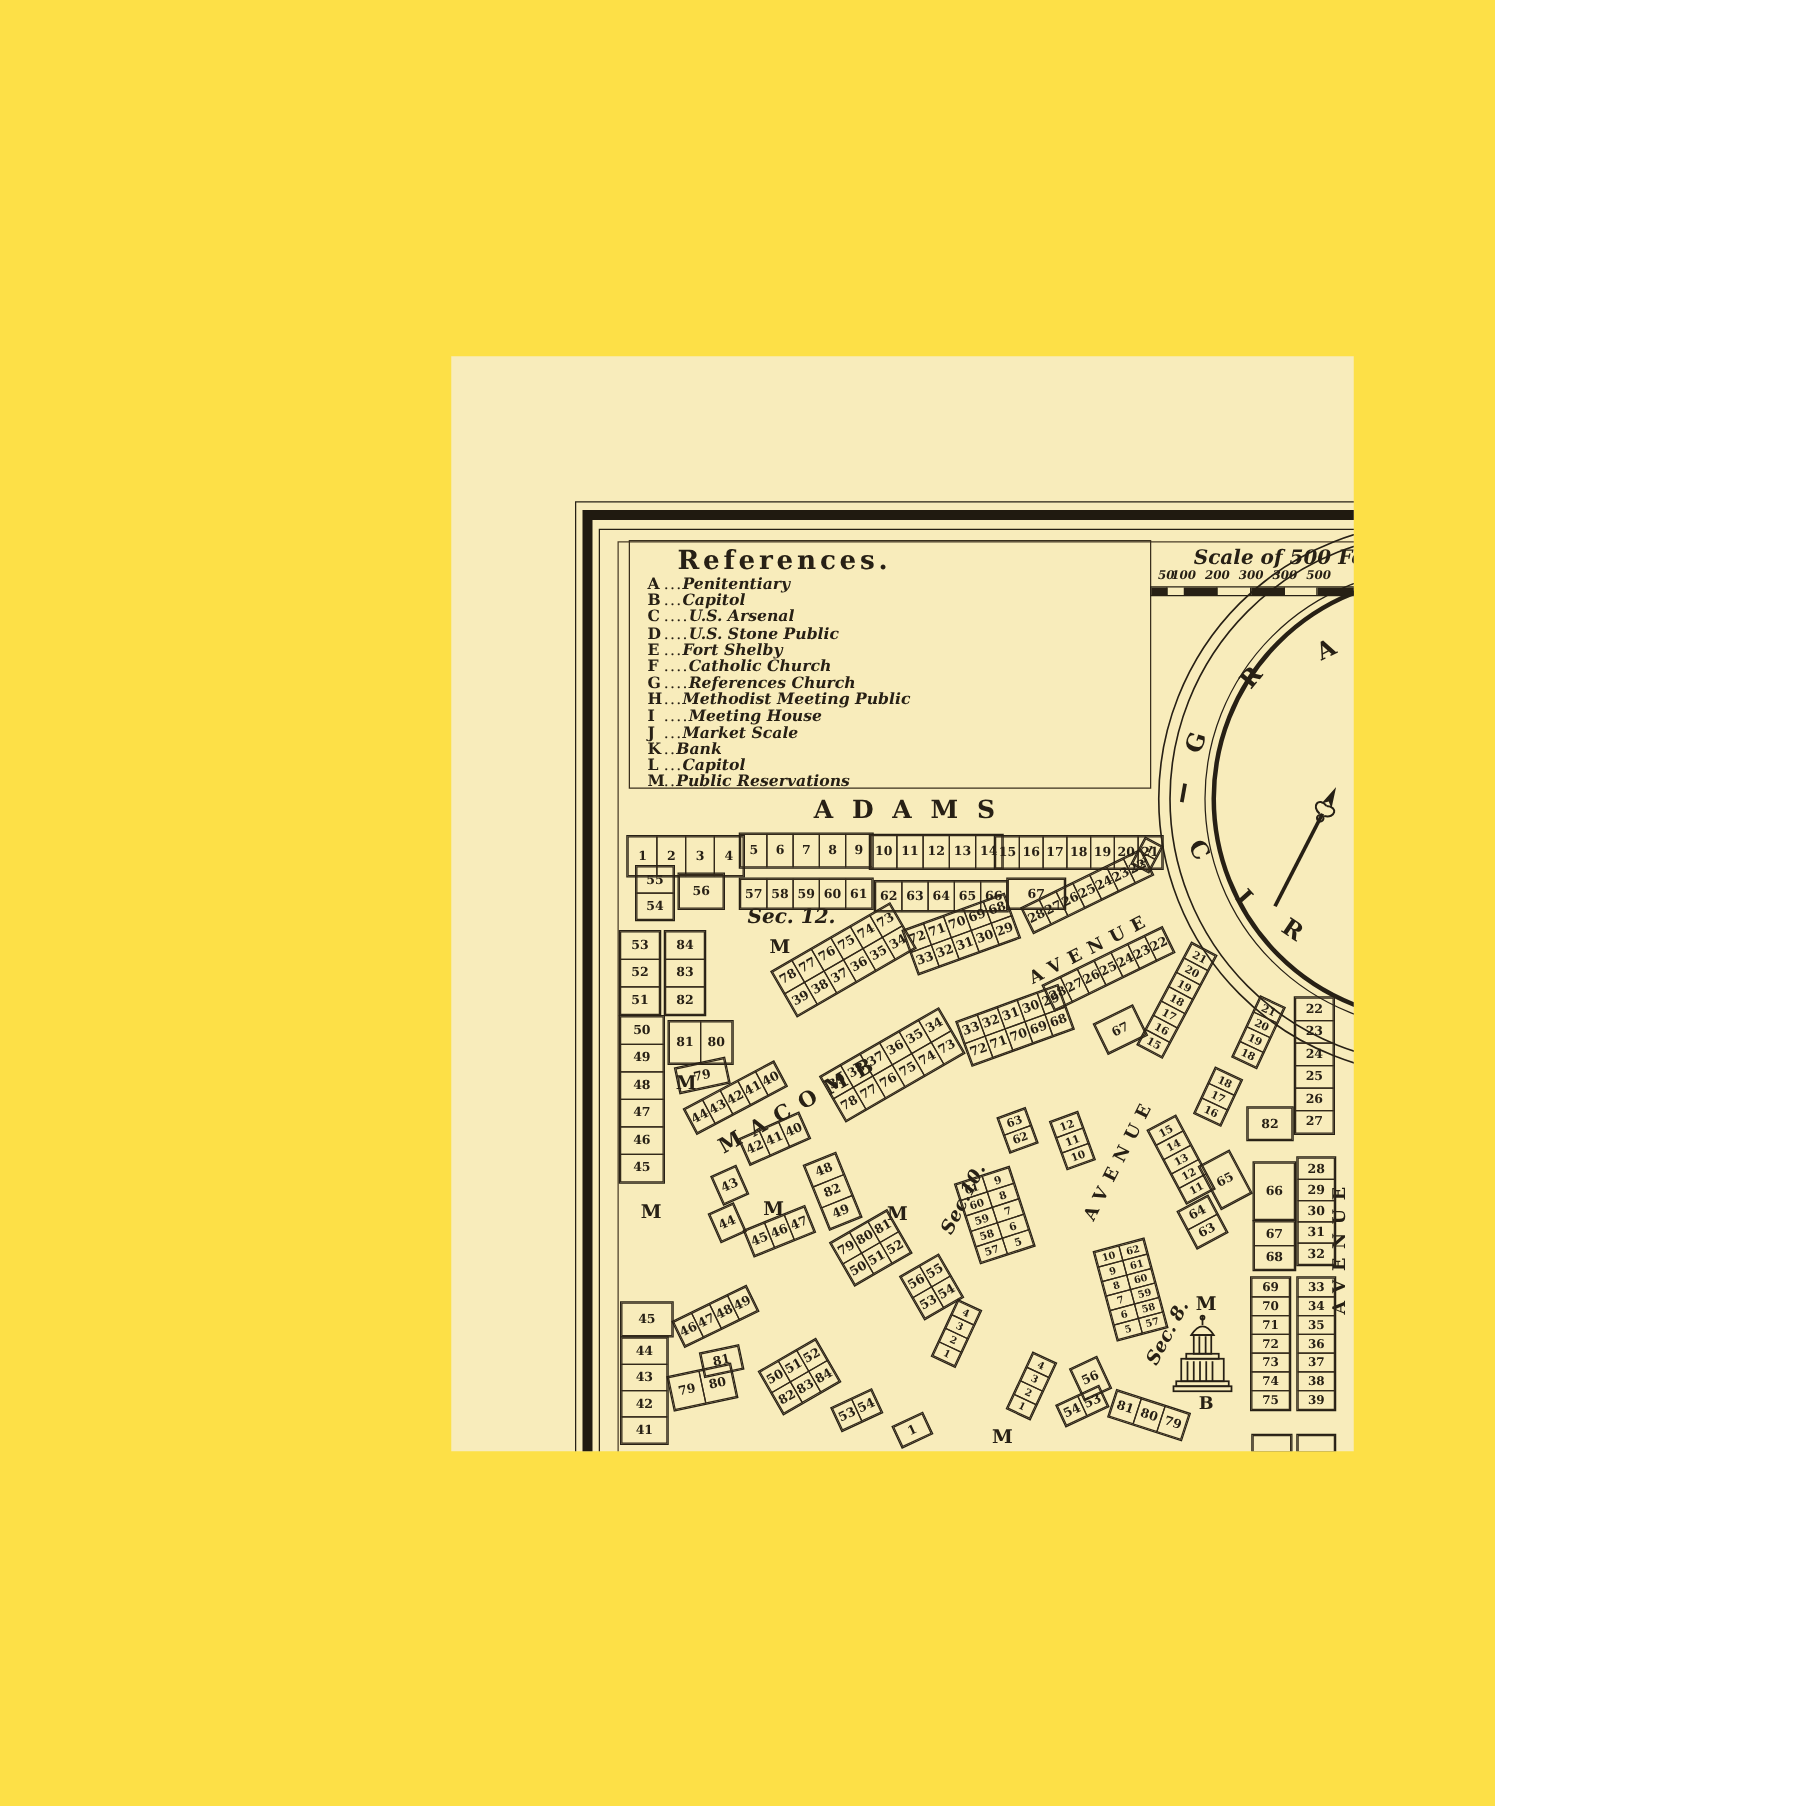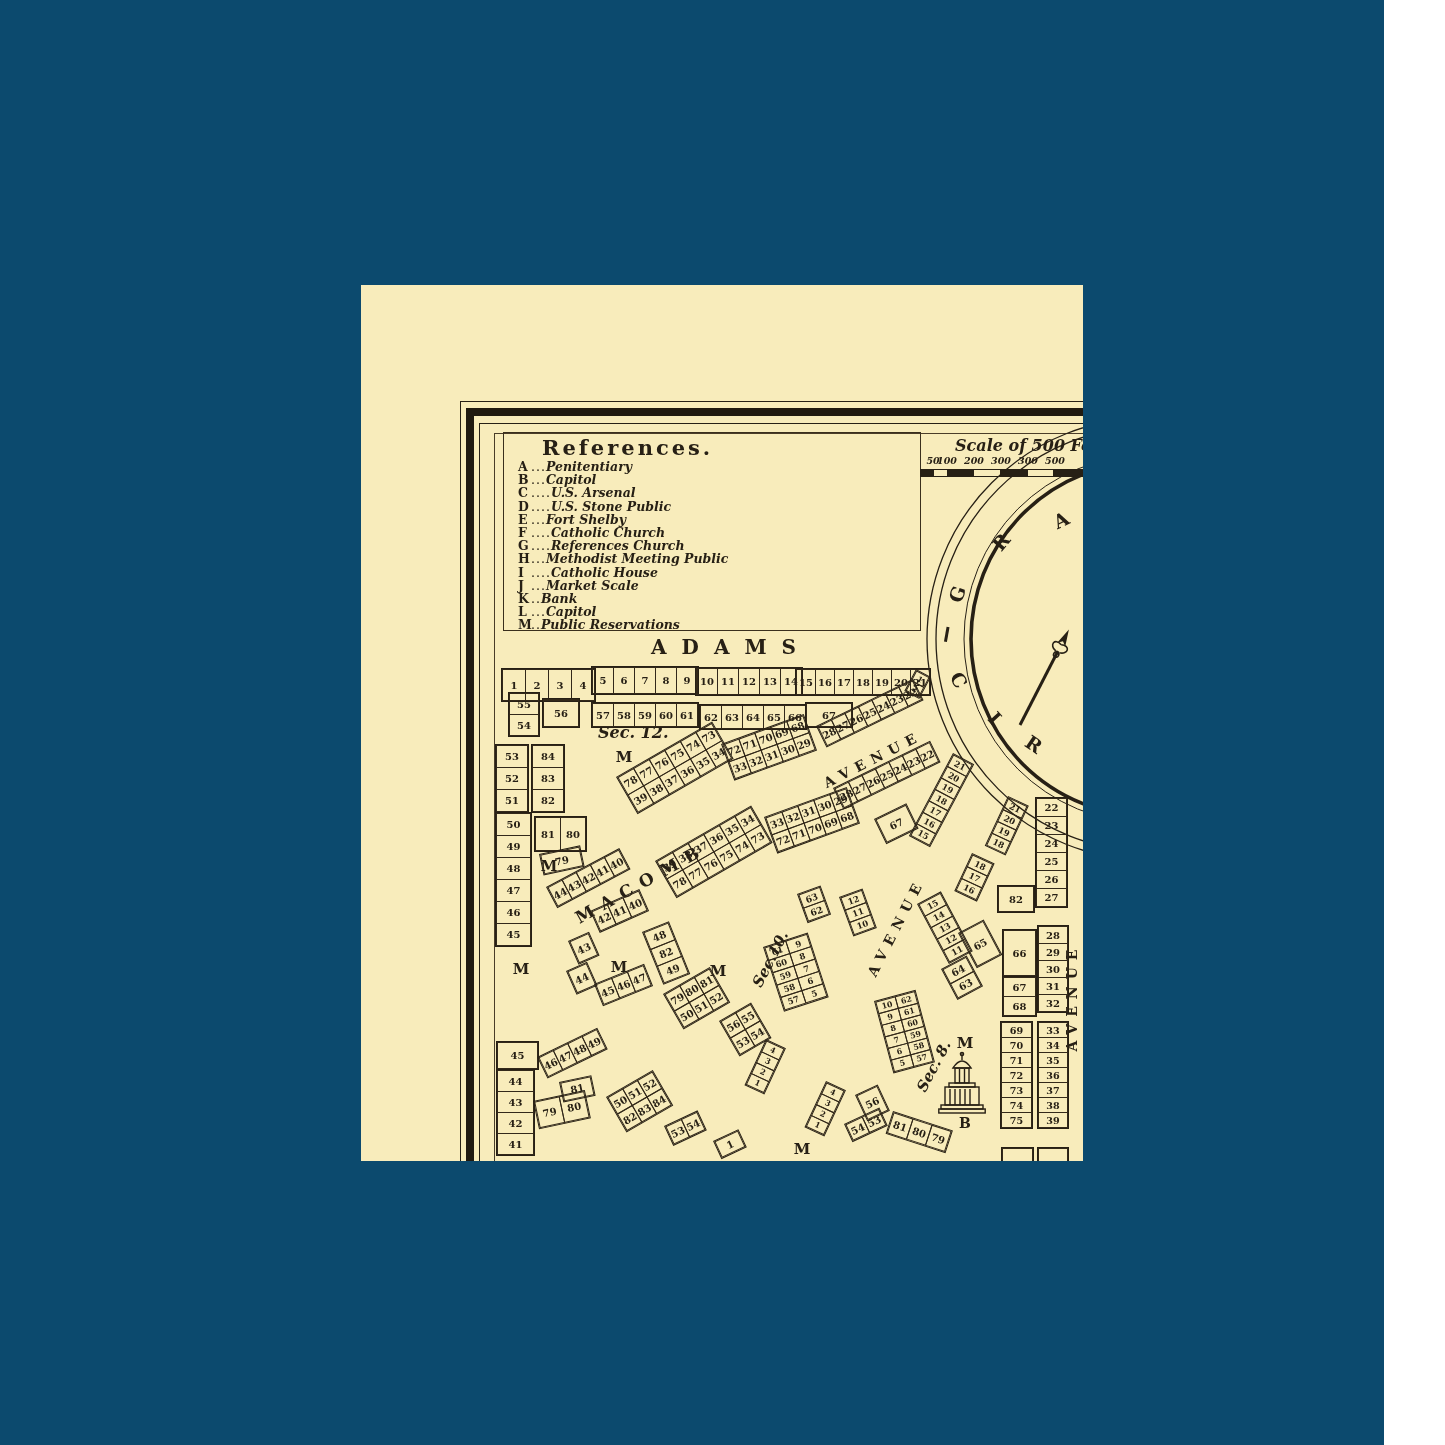--- a/index.html
+++ b/index.html
@@ -1,16 +1,16 @@
 <!DOCTYPE html>
 <html><head>
 <meta charset="utf-8">
 <style>
   html,body{margin:0;padding:0;background:#ffffff;}
-  #page{position:relative;width:1384px;height:1445px;background:#0c4a6e;overflow:hidden;
+  #page{position:relative;width:1196px;height:1445px;background:#fde047;overflow:hidden;
         font-family:"DejaVu Serif","Liberation Serif",serif;}
   #paper{position:absolute;left:361px;top:285px;width:722px;height:876px;overflow:hidden;}
   
   .nl{position:absolute;box-sizing:border-box;}
   #nl-outer{left:99px;top:116px;width:660px;height:800px;border:1.6px solid #272015;}
   #nl-thick{left:105px;top:123px;width:660px;height:800px;border:8px solid #201a10;}
   #nl-in1{left:118px;top:138px;width:660px;height:800px;border:1.3px solid #272015;}
   #nl-in2{left:133px;top:148px;width:660px;height:800px;border:1px solid #4a3d28;}
   
   #refs{position:absolute;left:142px;top:147px;width:418px;height:199px;
@@ -65,21 +65,21 @@
       <div id="refs-title">References.</div>
       <div id="refs-list">
           <div class="ref-row"><span class="ref-key">A</span><span class="ref-dots">...</span><span class="ref-name">Penitentiary</span></div>
           <div class="ref-row"><span class="ref-key">B</span><span class="ref-dots">...</span><span class="ref-name">Capitol</span></div>
           <div class="ref-row"><span class="ref-key">C</span><span class="ref-dots">....</span><span class="ref-name">U.S. Arsenal</span></div>
           <div class="ref-row"><span class="ref-key">D</span><span class="ref-dots">....</span><span class="ref-name">U.S. Stone Public</span></div>
           <div class="ref-row"><span class="ref-key">E</span><span class="ref-dots">...</span><span class="ref-name">Fort Shelby</span></div>
           <div class="ref-row"><span class="ref-key">F</span><span class="ref-dots">....</span><span class="ref-name">Catholic Church</span></div>
           <div class="ref-row"><span class="ref-key">G</span><span class="ref-dots">....</span><span class="ref-name">References Church</span></div>
           <div class="ref-row"><span class="ref-key">H</span><span class="ref-dots">...</span><span class="ref-name">Methodist Meeting Public</span></div>
-          <div class="ref-row"><span class="ref-key">I</span><span class="ref-dots">....</span><span class="ref-name">Catholic House</span></div>
+          <div class="ref-row"><span class="ref-key">I</span><span class="ref-dots">....</span><span class="ref-name">Meeting House</span></div>
           <div class="ref-row"><span class="ref-key">J</span><span class="ref-dots">...</span><span class="ref-name">Market Scale</span></div>
           <div class="ref-row"><span class="ref-key">K</span><span class="ref-dots">..</span><span class="ref-name">Bank</span></div>
           <div class="ref-row"><span class="ref-key">L</span><span class="ref-dots">...</span><span class="ref-name">Capitol</span></div>
           <div class="ref-row"><span class="ref-key">M</span><span class="ref-dots">..</span><span class="ref-name">Public Reservations</span></div>
         </div>
     </div>
 
     <div id="scale-title">Scale of 500 Fee</div>
     <div id="sbar">
         <div class="sseg dark" style="width: 13px;"></div>

